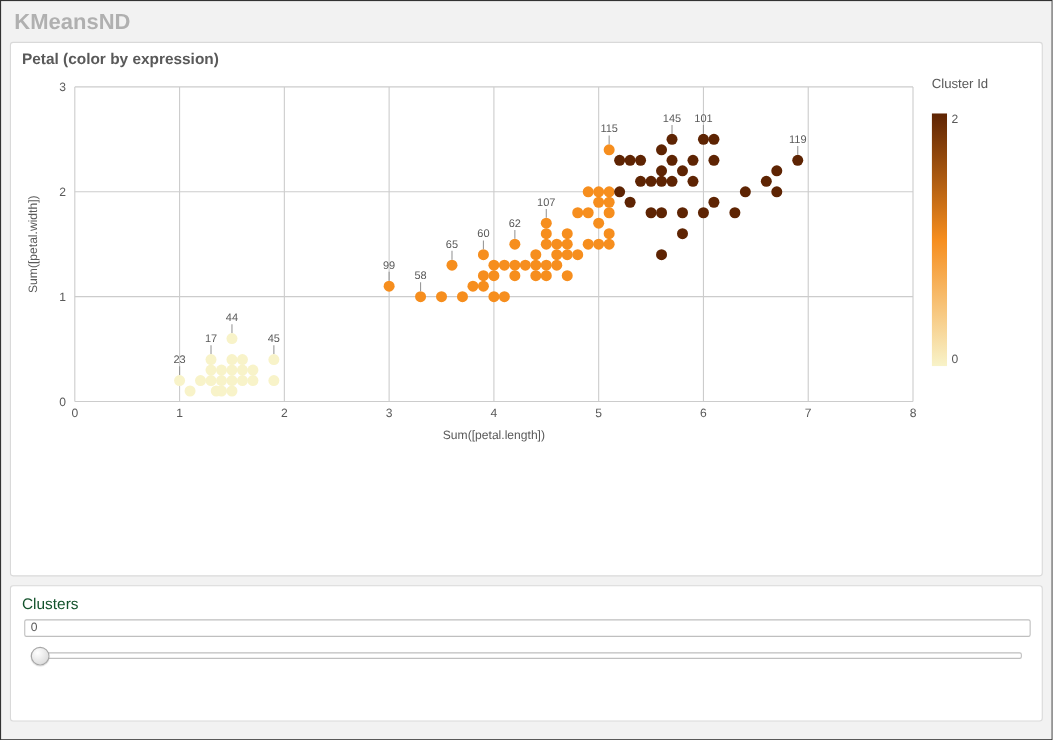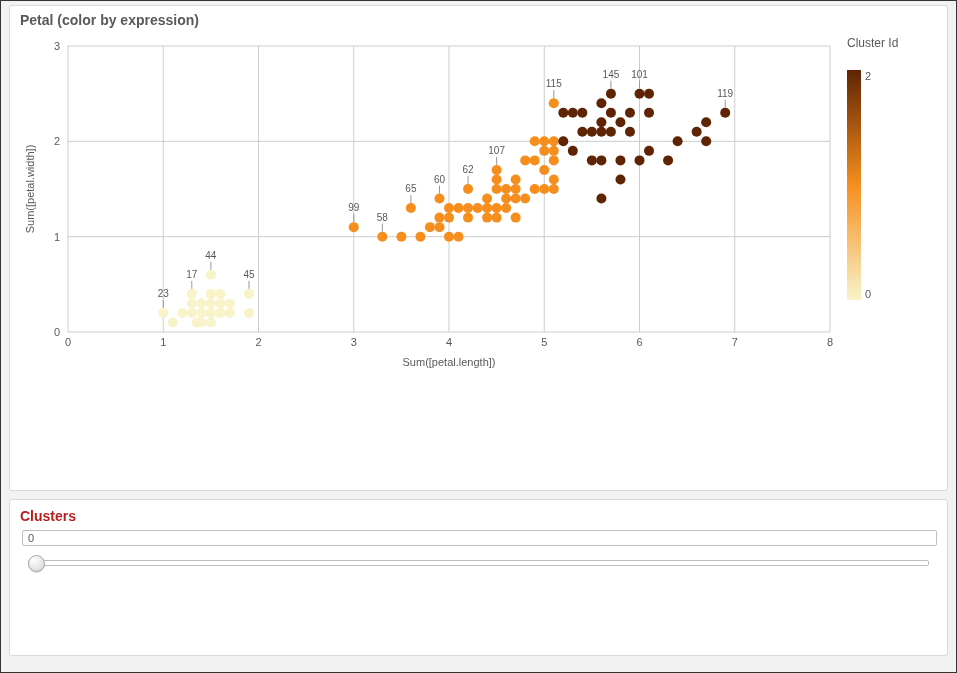--- a/index.html
+++ b/index.html
@@ -103,22 +103,22 @@
     height: 230px;
     font-size: 11px;
     color: #595959;
   }
   .slider-panel {
     flex: 1 1 auto;
     padding: 8px 10px 8px 10px;
   }
   .slider-title {
     font-size: 14px;
-    font-weight: 700;
-    color: #b91c1c;
+    font-weight: 400;
+    color: #14532d;
   }
   .slider-value-badge {
     margin-top: 6px;
     display: inline-block;
     border: 1px solid #bfbfbf;
     background: #fff;
     font-size: 11px;
     color: #595959;
     padding: 1px 5px;
     border-radius: 2px;
@@ -148,20 +148,21 @@
     border-radius: 50%;
     background: radial-gradient(circle at 35% 30%, #fff, #e0e0e0 70%, #bdbdbd);
     border: 1px solid #a6a6a6;
     box-shadow: 0 1px 1px rgba(0,0,0,.15);
   }
 </style>
 </head>
 <body>
 
 <div class="app">
+  <div class="page-title">KMeansND</div>
 
   <div class="panel chart-panel">
     <div class="chart-title">Petal (color by expression)</div>
     <div class="chart-body">
       <div class="chart-svg-wrap">
         <svg id="chart-svg" width="820" height="340">
             <line x1="48" y1="14" x2="48" y2="300" class="grid-line"></line>
             <text x="48" y="314" text-anchor="middle" class="tick-label">0</text>
             <line x1="143.25" y1="14" x2="143.25" y2="300" class="grid-line"></line>
             <text x="143.25" y="314" text-anchor="middle" class="tick-label">1</text>

